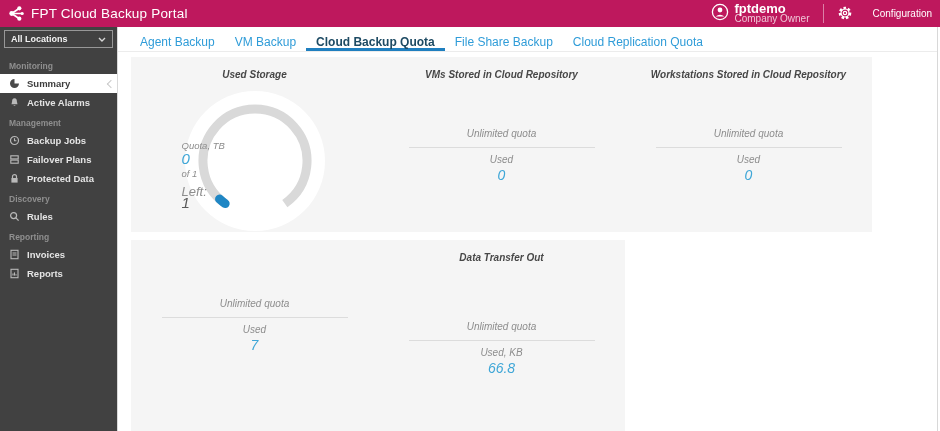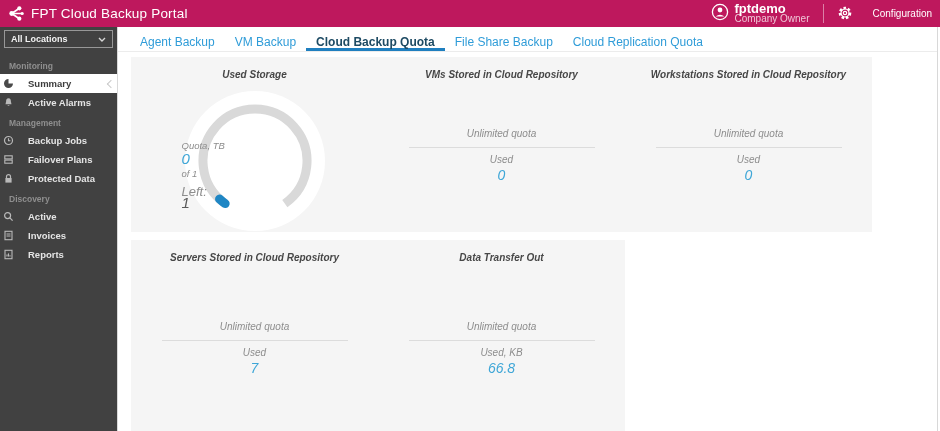--- a/index.html
+++ b/index.html
@@ -17,21 +17,21 @@
   .vdiv { width: 1px; height: 19px; background: rgba(255,255,255,.45); margin: 0 13px; }
   .config { display: flex; align-items: center; gap: 20px; font-size: 10px; cursor: pointer; }
 
   
   .app { display: flex; height: 404px; }
 
   
   .sidebar { width: 118px; flex-shrink: 0; background: #414141; color: #e4e4e4; border-right: 1px solid #d9d9d9; }
   .loc-select { margin: 3px 4px 7px; border: 1px solid #979797; height: 18px; display: flex; align-items: center; justify-content: space-between; padding: 0 6px; font-size: 9px; font-weight: bold; color: #f2f2f2; cursor: pointer; }
   .side-section { color: #8f8f8f; font-size: 8.5px; font-weight: bold; padding: 6px 9px 3px; }
-  .side-item { display: flex; align-items: center; gap: 14px; padding: 4px 3px; font-size: 9.5px; font-weight: bold; cursor: pointer; position: relative; }
+  .side-item { display: flex; align-items: center; gap: 7px; padding: 4px 9px; font-size: 9.5px; font-weight: bold; cursor: pointer; position: relative; }
   .side-item .icn { width: 11px; height: 11px; display: inline-flex; color: #b9b9b9; flex-shrink: 0; }
   .side-item.active { background: #fff; color: #3c3c3c; }
   .side-item.active .icn { color: #4a4a4a; }
   .side-item.active::after { content: ""; position: absolute; right: 3px; top: 50%; width: 5px; height: 5px; border-left: 1.5px solid #c9c9c9; border-bottom: 1.5px solid #c9c9c9; transform: translateY(-50%) rotate(45deg); }
 
   
   .main { flex: 1; background: #fff; padding-top: 2px; }
   .tabbar { display: flex; height: 23px; border-bottom: 1px solid #ececec; padding-left: 12px; }
   .tab { font-size: 12px; color: #2f9cd8; padding: 6px 10px 0; border-bottom: 3px solid transparent; cursor: pointer; white-space: nowrap; }
   .tab.active { color: #1d4a63; font-weight: bold; border-bottom-color: #1f7fbf; }
@@ -173,23 +173,24 @@
     </div>
 
     <div class="side-section">Discovery</div>
     <div class="side-item">
       <span class="icn">
         <svg viewBox="0 0 11 11">
             <circle cx="4.6" cy="4.6" r="3" fill="none" stroke="currentColor" stroke-width="1.2"></circle>
             <line x1="6.9" y1="6.9" x2="9.6" y2="9.6" stroke="currentColor" stroke-width="1.3"></line>
           </svg>
       </span>
-      <span>Active</span>
-    </div>
-
+      <span>Rules</span>
+    </div>
+
+    <div class="side-section">Reporting</div>
     <div class="side-item">
       <span class="icn">
         <svg viewBox="0 0 11 11">
             <rect x="2" y="1.3" width="7" height="8.4" fill="none" stroke="currentColor" stroke-width="1.1"></rect>
             <line x1="3.5" y1="4" x2="7.5" y2="4" stroke="currentColor" stroke-width="1"></line>
             <line x1="3.5" y1="6" x2="7.5" y2="6" stroke="currentColor" stroke-width="1"></line>
           </svg>
       </span>
       <span>Invoices</span>
     </div>
@@ -248,21 +249,20 @@
           <div class="quota-text">Unlimited quota</div>
           <div class="sep"></div>
           <div class="used-label">Used</div>
           <div class="used-value">0</div>
         </div>
       </div>
 
       <div class="crow crow2">
 
         <div class="card">
-          <div class="card-title">Servers Stored in Cloud Repository</div>
           <div class="quota-text">Unlimited quota</div>
           <div class="sep"></div>
           <div class="used-label">Used</div>
           <div class="used-value">7</div>
         </div>
 
         <div class="card">
           <div class="card-title">Data Transfer Out</div>
           <div class="quota-text">Unlimited quota</div>
           <div class="sep"></div>

